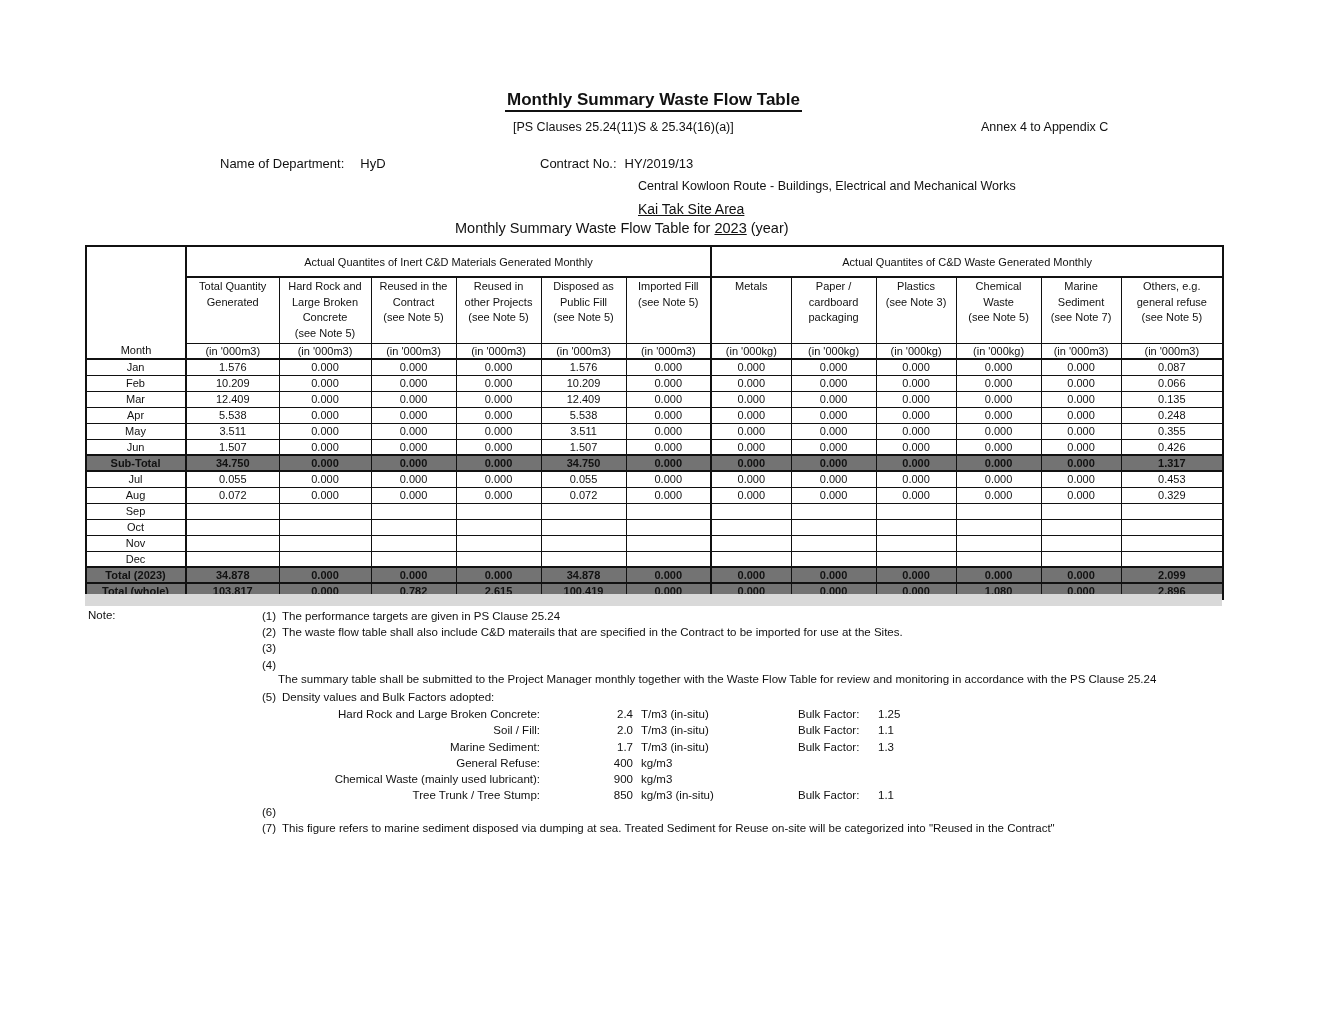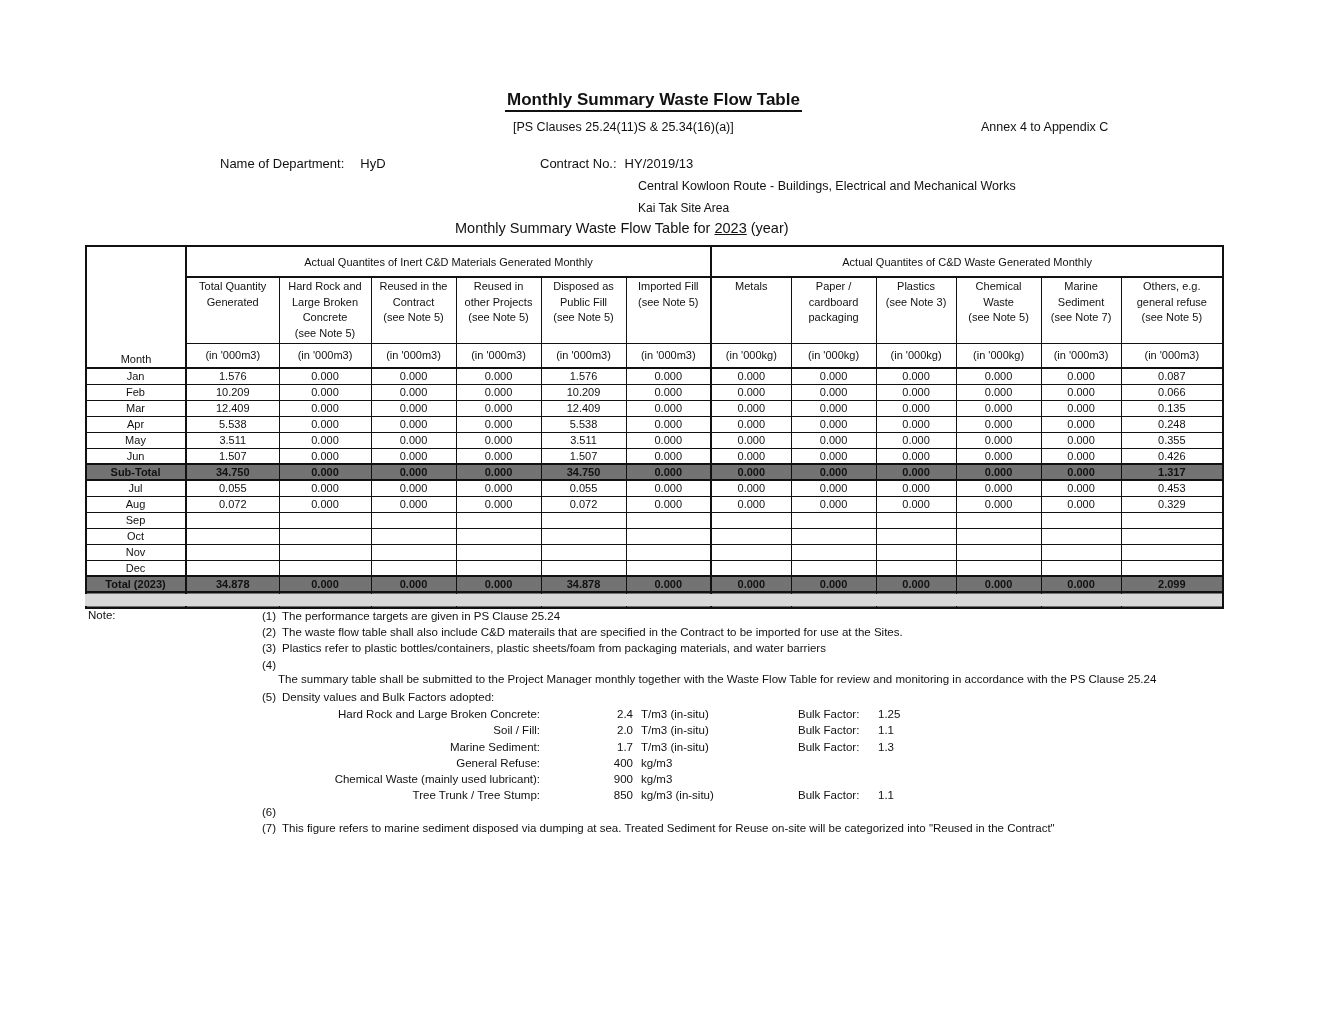--- a/index.html
+++ b/index.html
@@ -11,36 +11,36 @@
   
   .doc-title { left: 85px; top: 90px; width: 1137px; text-align: center; font-size: 17px; font-weight: bold; }
   .doc-title span { border-bottom: 2px solid #111; padding: 0 2px 1px 2px; }
   .ps-clauses { left: 513px; top: 120px; font-size: 12.5px; }
   .annex { left: 981px; top: 120px; font-size: 12.5px; }
   .dept-line { left: 220px; top: 156px; font-size: 13px; }
   .dept-line .val { margin-left: 16px; }
   .contract-line { left: 540px; top: 156px; font-size: 13px; }
   .contract-line .val { margin-left: 8px; }
   .contract-desc { left: 638px; top: 179px; font-size: 12.5px; }
-  .site-area { left: 638px; top: 201px; font-size: 12px; }
+  .site-area { left: 638px; top: 201px; font-size: 14px; text-decoration: underline; }
   .table-title { left: 455px; top: 220px; font-size: 14.5px; }
   .table-title .year { text-decoration: underline; margin: 0 4px; }
 
   
   table.waste { position: absolute; left: 85px; top: 245px; width: 1137px;
     border-collapse: collapse; table-layout: fixed; border: 2px solid #111; }
   table.waste td { border: 1px solid #111; font-size: 11px; overflow: hidden; }
 
   .month-head { vertical-align: bottom; text-align: center; padding-bottom: 2px;
     border-right: 2px solid #111 !important; border-bottom: 2px solid #111 !important; }
   .group-head { height: 31px; text-align: center; border-bottom: 2px solid #111 !important; }
   .group-sep { border-right: 2px solid #111 !important; }
   .col-head { height: 66px; vertical-align: top; text-align: center; white-space: pre-line;
     line-height: 15.5px; padding-top: 1px; }
-  .unit-cell { height: 25px; text-align: center; border-bottom: 2px solid #111 !important;
+  .unit-cell { height: 16px; text-align: center; border-bottom: 2px solid #111 !important;
     line-height: 14px; }
 
   tbody td { height: 16px; line-height: 14px; text-align: center; background: #fff; }
   tbody td.row-label { padding-right: 1px; border-right: 2px solid #111 !important; }
   tr.total-row td { background: #737373; font-weight: bold;
     border-top: 2px solid #111; border-bottom: 2px solid #111; }
 
   .bottom-strip { left: 85px; top: 594px; width: 1137px; height: 12px; background: #d9d9d9; }
 
   
@@ -388,21 +388,20 @@
     <div class="note-item">
       <span class="note-num">(1)</span>
       <span class="note-text">The performance targets are given in PS Clause 25.24</span>
     </div>
     <div class="note-item">
       <span class="note-num">(2)</span>
       <span class="note-text">The waste flow table shall also include C&amp;D materails that are specified in the Contract to be imported for use at the Sites.</span>
     </div>
     <div class="note-item">
       <span class="note-num">(3)</span>
-      <span class="note-text">Plastics refer to plastic bottles/containers, plastic sheets/foam from packaging materials, and water barriers</span>
     </div>
     <div class="note-item">
       <span class="note-num">(4)</span>
       <span class="note-text"></span>
     </div>
   </div>
 <div class="abs note-continuation">The summary table shall be submitted to the Project Manager monthly together with the Waste Flow Table for review and monitoring in accordance with the PS Clause 25.24</div>
 <div class="abs note5-line">
   <div class="note-item">
     <span class="note-num">(5)</span>

